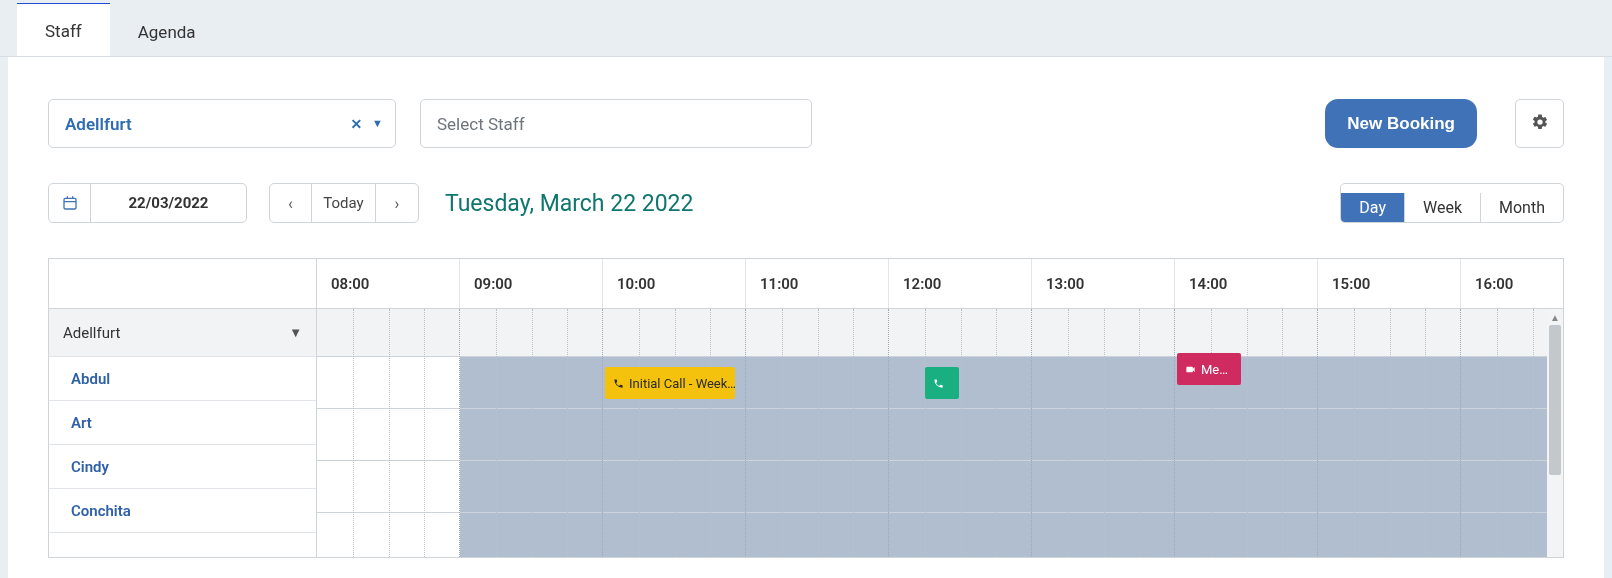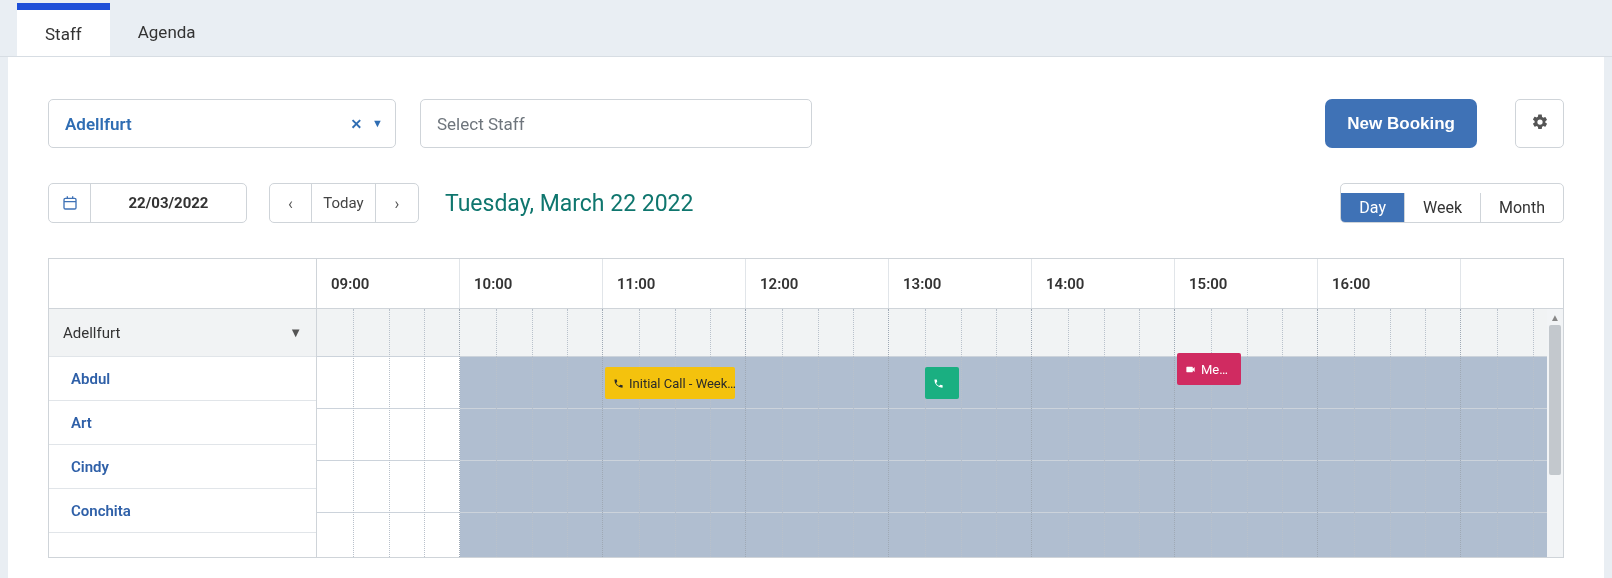--- a/index.html
+++ b/index.html
@@ -2,36 +2,36 @@
 <html><head>
 <meta charset="utf-8">
 <style>
   * { box-sizing: border-box; }
   html, body { margin: 0; padding: 0; font-family: -apple-system, "Segoe UI", Roboto, "Helvetica Neue", Arial, sans-serif; background: #e9eef3; color: #333; }
   .app { width: 1612px; height: 578px; position: relative; overflow: hidden; }
 
   
   .tabs { height: 57px; display: flex; align-items: flex-end; padding-left: 17px; position: relative; }
   .tab { height: 54px; padding: 0 28px; display: flex; align-items: center; font-size: 17px; color: #333; cursor: pointer; }
-  .tab.active { background: #fff; border-top: 7px solid #1d4ed8; }
+  .tab.active { background: #fff; border-top: 1px solid #1d4ed8; }
   .tab:not(.active) { border-top: 3px solid transparent; }
   .tabs-divider { position: absolute; left: 0; right: 0; bottom: 0; border-bottom: 1px solid #d7dde3; }
 
   
   .content { background: #fff; margin: 0 8px 0 8px; padding: 42px 40px 0 40px; position: relative; height: calc(100% - 57px); }
 
   
   .top-row { display: flex; align-items: center; gap: 24px; }
   .loc-select { width: 348px; height: 49px; border: 1px solid #cfd4d9; border-radius: 5px; display: flex; align-items: center; padding: 0 12px 0 16px; color: #2f6db3; font-size: 17px; font-weight: 600; justify-content: space-between; cursor: pointer; }
   .loc-right { display: flex; align-items: center; gap: 10px; }
   .loc-x, .loc-caret { color: #2f6db3; cursor: pointer; font-size: 14px; }
   .loc-caret { font-size: 11px; }
   .staff-select { width: 392px; height: 49px; border: 1px solid #cfd4d9; border-radius: 5px; display: flex; align-items: center; padding: 0 16px; color: #6e757c; font-size: 17px; cursor: pointer; }
   .spacer { flex: 1; }
-  .new-booking { height: 49px; padding: 0 22px; background: #3f72b6; color: #fff; border: none; border-radius: 7px; font-size: 17px; font-weight: 600; cursor: pointer; }
+  .new-booking { height: 49px; padding: 0 22px; background: #3f72b6; color: #fff; border: none; border-radius: 13px; font-size: 17px; font-weight: 600; cursor: pointer; }
   .gear { height: 49px; width: 49px; border: 1px solid #cfd4d9; border-radius: 5px; background: #fff; display: flex; align-items: center; justify-content: center; cursor: pointer; margin-left: 14px; }
   .gear svg { fill: #555; }
 
   
   .second-row { display: flex; align-items: center; margin-top: 35px; gap: 22px; }
   .date-picker { display: flex; height: 40px; border: 1px solid #cfd4d9; border-radius: 5px; overflow: hidden; font-weight: bold; }
   .date-icon { width: 42px; display: flex; align-items: center; justify-content: center; border-right: 1px solid #cfd4d9; cursor: pointer; }
   .date-icon svg { fill: none; stroke: #3f72b6; stroke-width: 2; }
   .date-text { width: 155px; display: flex; align-items: center; justify-content: center; font-size: 15px; color: #333; }
   .nav-group { display: flex; height: 40px; border: 1px solid #cfd4d9; border-radius: 5px; overflow: hidden; }
@@ -157,20 +157,21 @@
           <span>Month</span>
         </div>
       </div>
     </div>
 
     <div class="calendar">
 
       <div class="time-header">
         <div class="staff-col"></div>
         <div class="time-cells">
+          <div class="time-cell">08:00</div>
           <div class="time-cell">09:00</div>
           <div class="time-cell">10:00</div>
           <div class="time-cell">11:00</div>
           <div class="time-cell">12:00</div>
           <div class="time-cell">13:00</div>
           <div class="time-cell">14:00</div>
           <div class="time-cell">15:00</div>
           <div class="time-cell">16:00</div>
         </div>
       </div>

